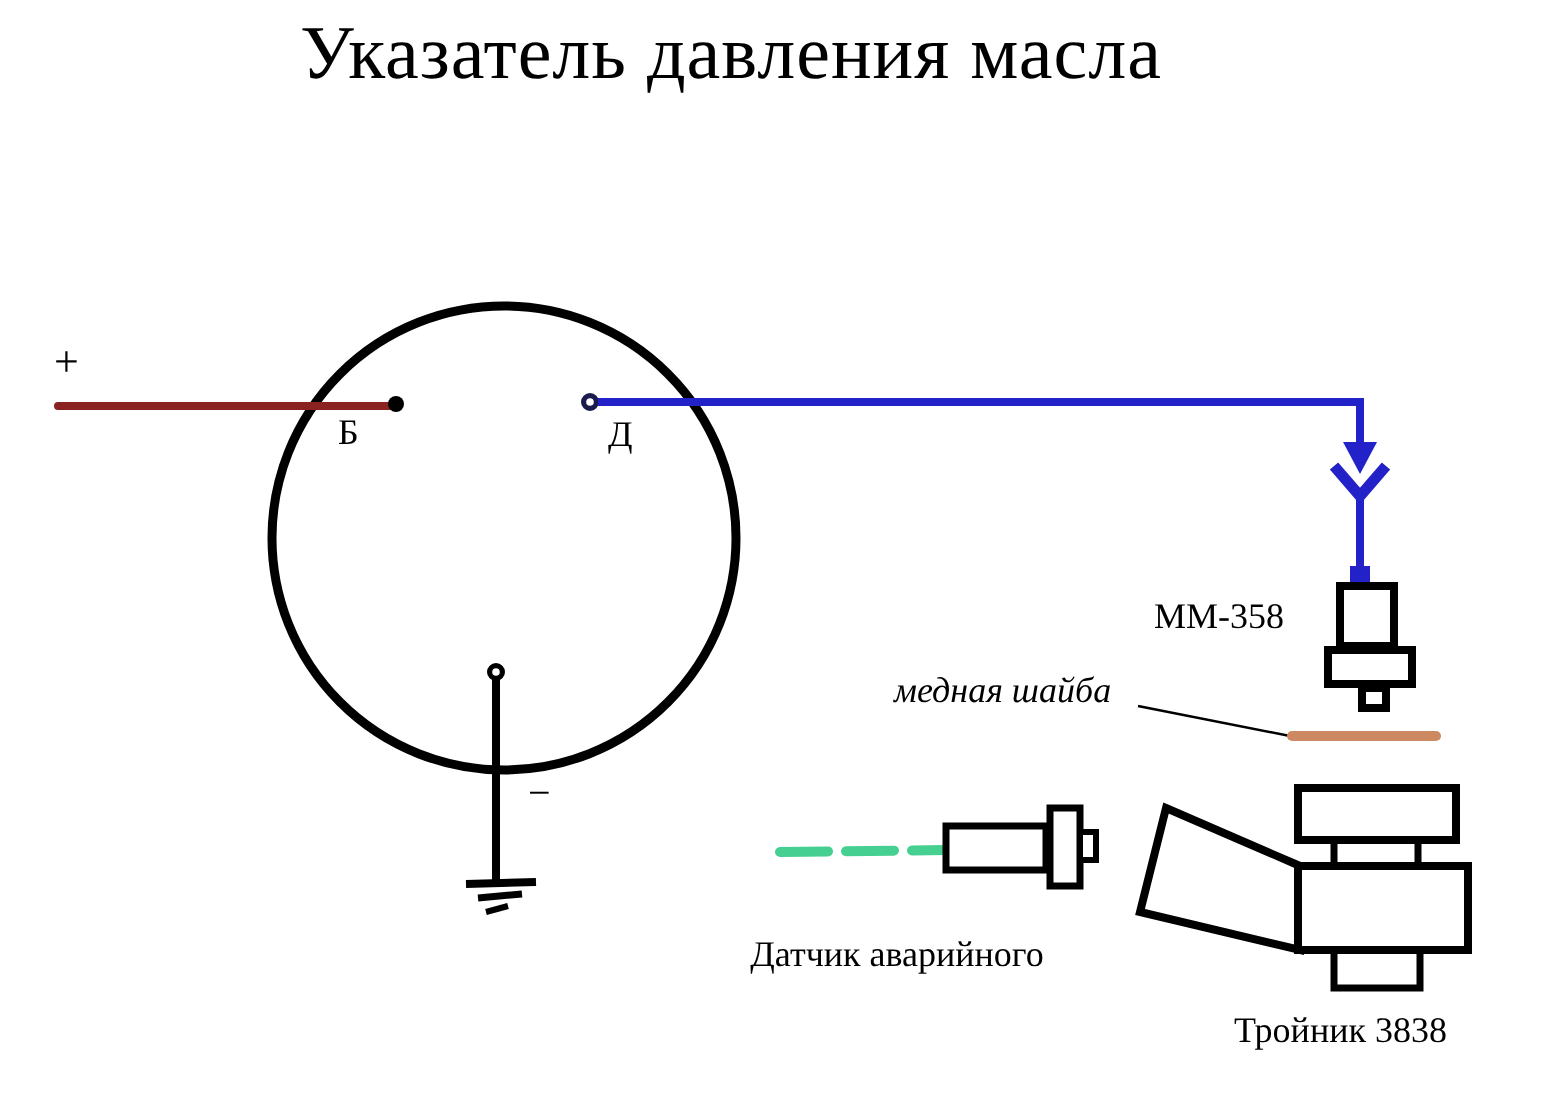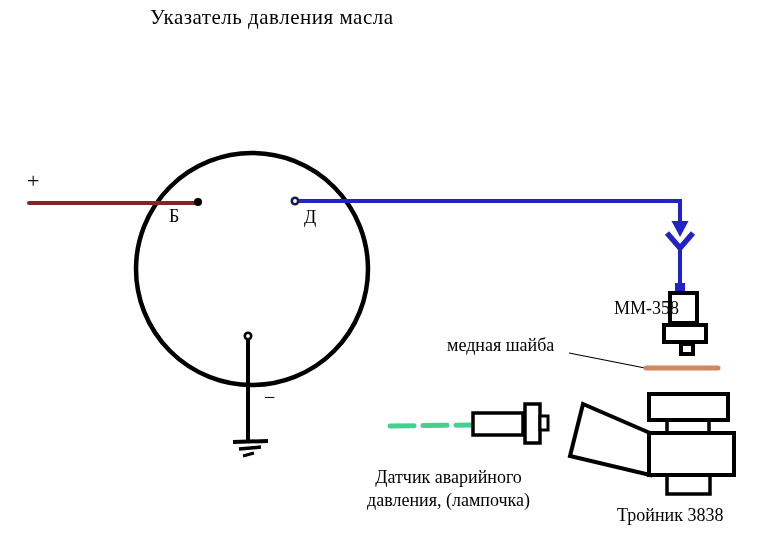--- a/index.html
+++ b/index.html
@@ -20,30 +20,30 @@
     position: absolute;
     font-size: 18px;
     line-height: 1.15;
     white-space: nowrap;
     color: #000;
   }
   .title {
     position: absolute;
     left: 150px;
     top: 5px;
-    font-size: 21px;
+    font-size: 38px;
     letter-spacing: 0.5px;
     white-space: nowrap;
   }
   .plus-label { left: 27px; top: 168px; font-size: 22px; }
   .terminal-b-label { left: 169px; top: 206px; }
   .terminal-d-label { left: 304px; top: 207px; }
   .minus-label { left: 264px; top: 386px; font-size: 20px; }
-  .mm358-label { left: 614px; top: 298px; text-align: center; }
-  .copper-label { left: 447px; top: 335px; }
+  .mm358-label { left: 577px; top: 298px; text-align: center; }
+  .copper-label { left: 447px; top: 335px; font-style: italic; }
   .emergency-label { left: 356px; top: 466px; white-space: normal; width: 185px; text-align: center; }
   .emergency-label div { line-height: 23px; white-space: nowrap; }
   .tee-label { left: 617px; top: 505px; }
 
   
   .wire-pos      { stroke: var(--color-wire-positive, #8b2222); }
   .wire-sig      { stroke: var(--color-wire-signal, #2222c8); }
   .wire-sig-fill { fill:   var(--color-wire-signal, #2222c8); }
   .copper-line   { stroke: var(--color-copper-washer, #cd8a62); }
   .green-dash    { stroke: var(--color-wire-dashed, #45d092); }
@@ -104,18 +104,17 @@
   <div class="lbl plus-label">+</div>
   <div class="lbl terminal-b-label">Б</div>
   <div class="lbl terminal-d-label">Д</div>
   <div class="lbl minus-label">−</div>
 
   <div class="lbl mm358-label">ММ-358</div>
   <div class="lbl copper-label">медная шайба</div>
 
   <div class="lbl emergency-label">
     <div>Датчик аварийного</div>
-    <div>давления, (лампочка)</div>
   </div>
 
   <div class="lbl tee-label">Тройник 3838</div>
 
 </div>
 
 </body></html>

